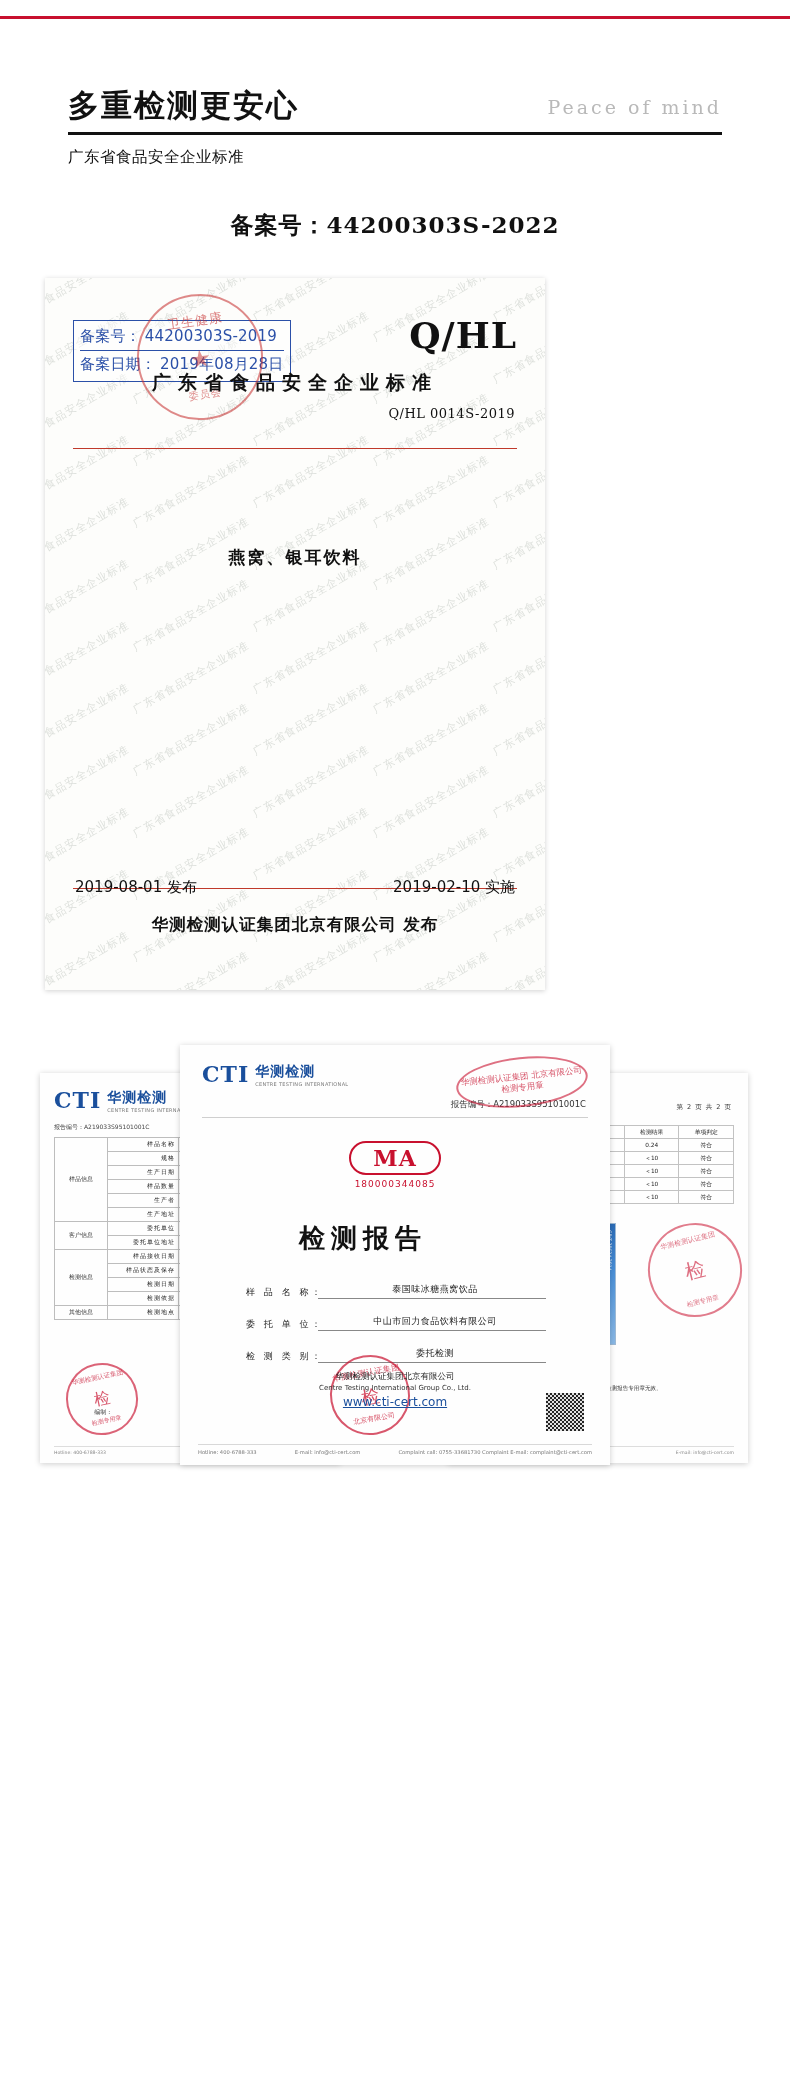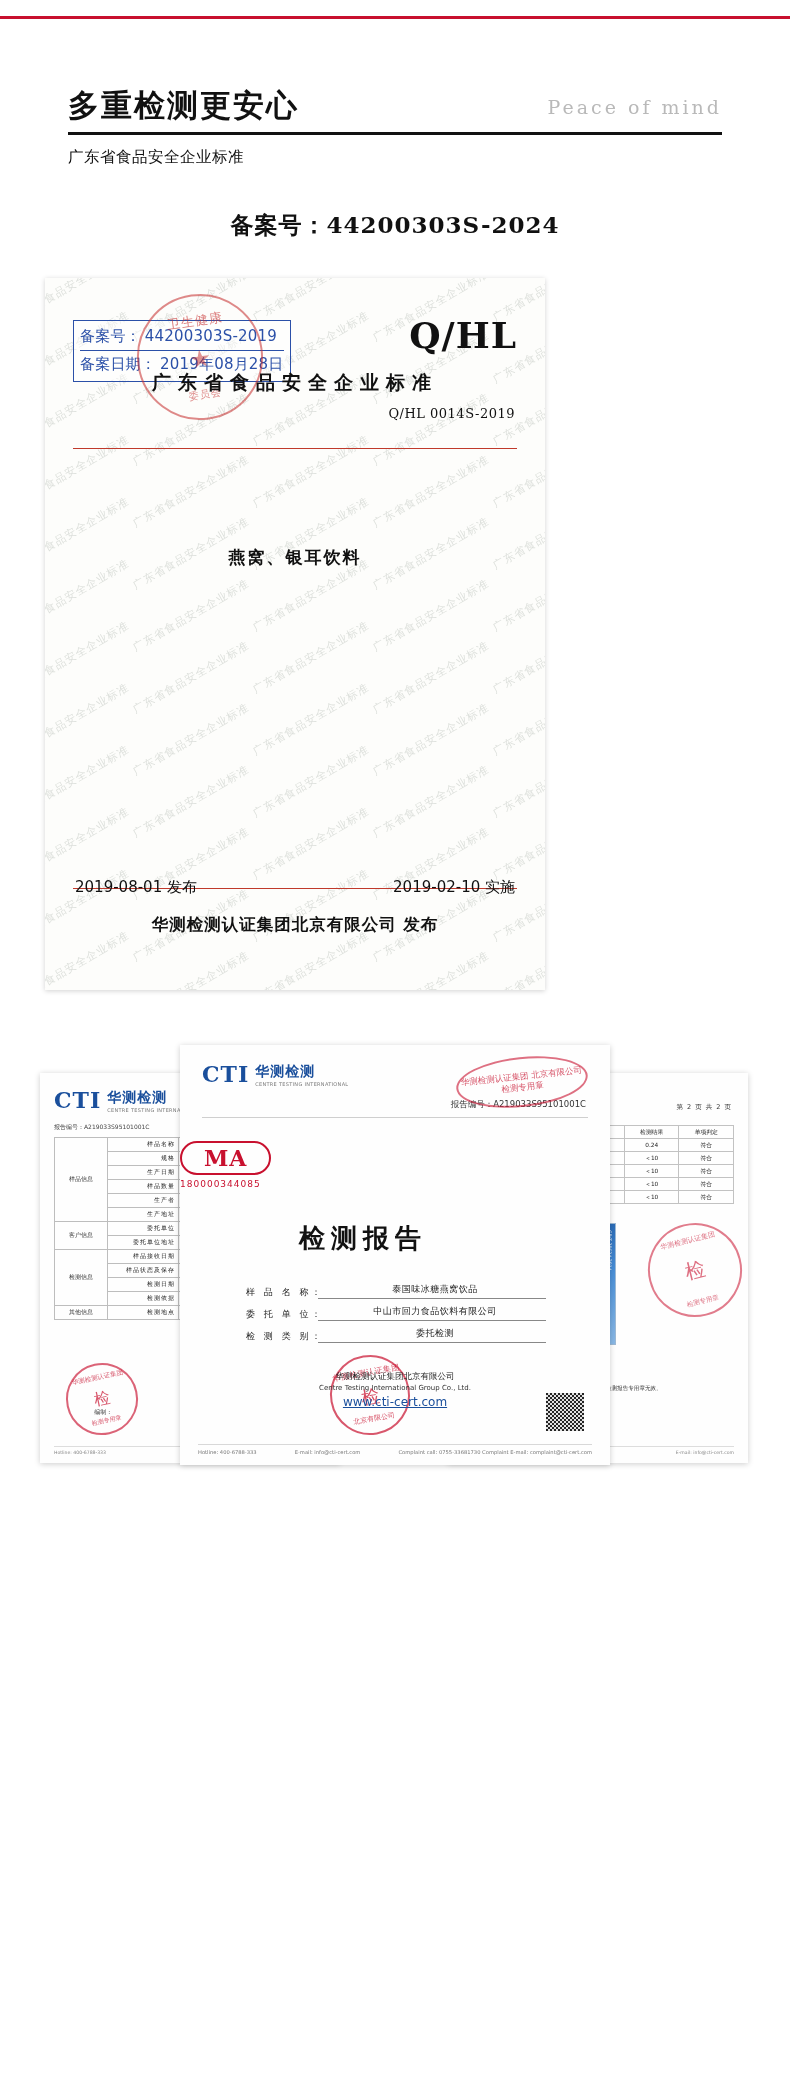--- a/index.html
+++ b/index.html
@@ -343,21 +343,21 @@
     left: 22px;
     width: 386px;
     height: 1px;
     background: #cfcfcf;
   }
   .ma-badge {
     position: absolute;
     top: 96px;
     left: 0;
     width: 430px;
-    text-align: left;
+    text-align: center;
   }
   .ma-ring {
     display: inline-block;
     border: 2px solid #c8102e;
     border-radius: 24px;
     padding: 2px 22px;
     font-family: "DejaVu Serif", "Liberation Serif", serif;
     font-weight: bold;
     font-size: 22px;
     color: #c8102e;
@@ -387,21 +387,21 @@
     top: 238px;
     left: 66px;
     width: 300px;
     font-family: "DejaVu Sans", "Liberation Sans", sans-serif;
     font-size: 9px;
     color: #222;
   }
   .rc-field {
     display: flex;
     align-items: flex-end;
-    margin-bottom: 6px;
+    margin-bottom: 16px;
   }
   .rc-field .lbl {
     width: 72px;
     letter-spacing: 3px;
     white-space: nowrap;
   }
   .rc-field .val {
     flex: 1;
     border-bottom: 1px solid #888;
     padding-bottom: 2px;
@@ -689,21 +689,21 @@
     <div class="header-row">
       <div class="headline">多重检测更安心</div>
       <div class="headline-en">Peace  of  mind</div>
     </div>
     <div class="header-rule"></div>
     <div class="sub-lines">
       <div>广东省食品安全企业标准</div>
     </div>
   </div>
 
-  <div class="record-no">备案号：44200303S-2024</div>
+  <div class="record-no">备案号：44200303S-2022</div>
 
   <div class="std-doc">
     <div class="watermark-layer" id="wm-layer">
         <div class="wm" style="left: -40px; top: 0px;">广东省食品安全企业标准</div>
         <div class="wm" style="left: 80px; top: 20px;">广东省食品安全企业标准</div>
         <div class="wm" style="left: 200px; top: 0px;">广东省食品安全企业标准</div>
         <div class="wm" style="left: 320px; top: 20px;">广东省食品安全企业标准</div>
         <div class="wm" style="left: 440px; top: 0px;">广东省食品安全企业标准</div>
         <div class="wm" style="left: -40px; top: 62px;">广东省食品安全企业标准</div>
         <div class="wm" style="left: 80px; top: 82px;">广东省食品安全企业标准</div>

